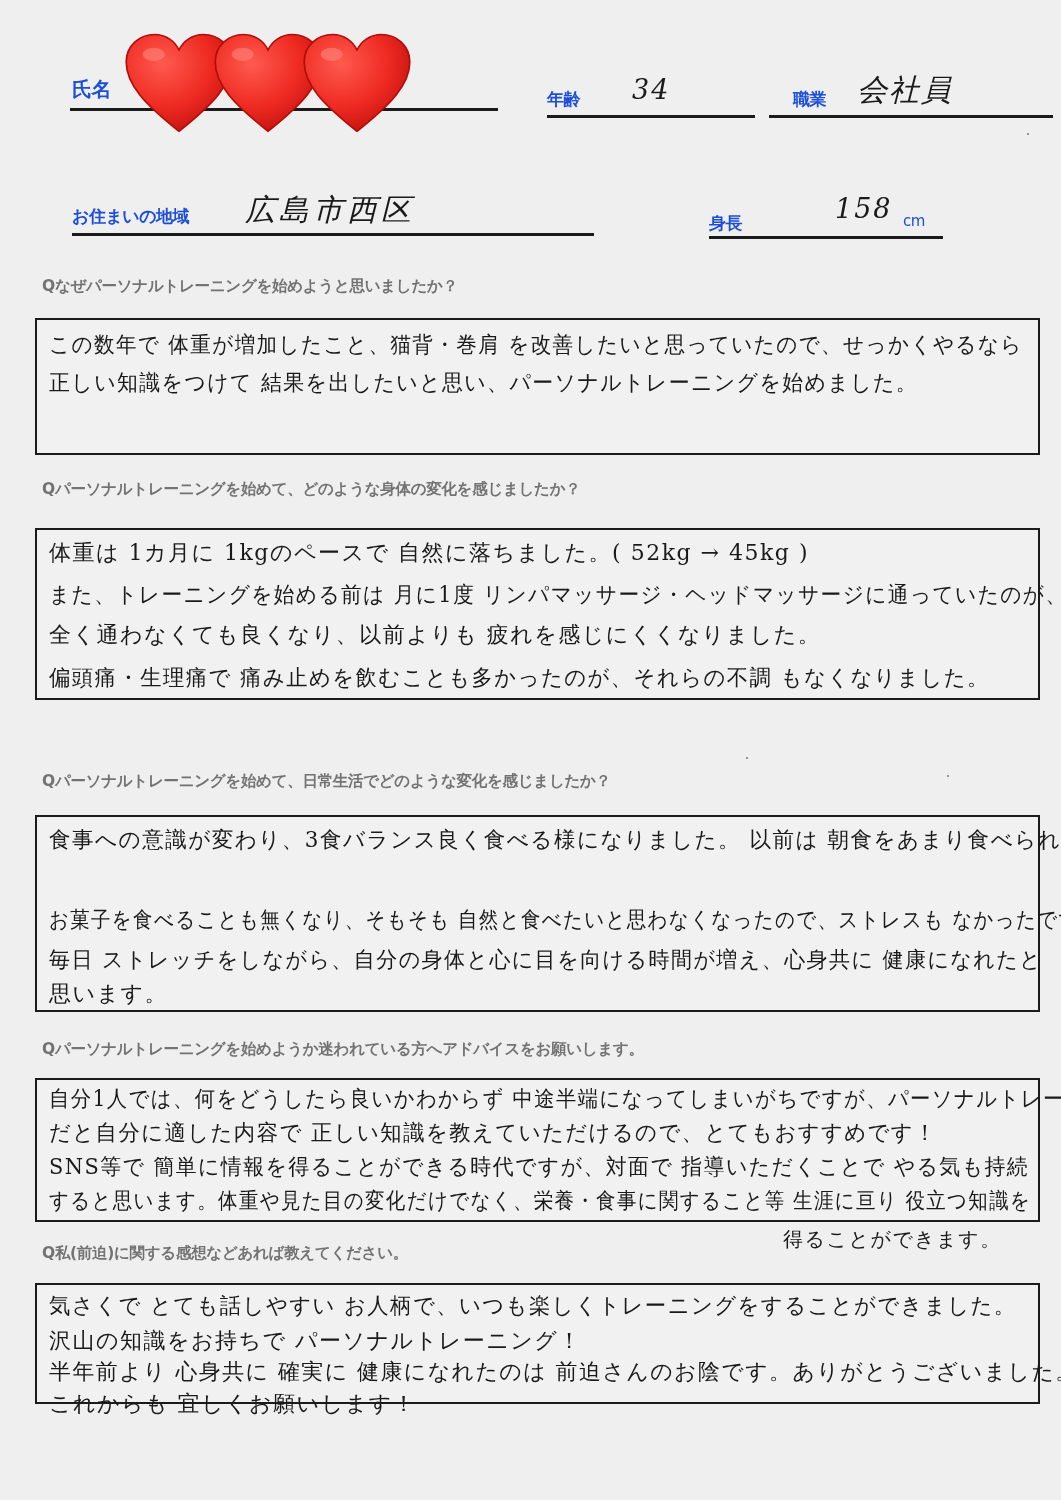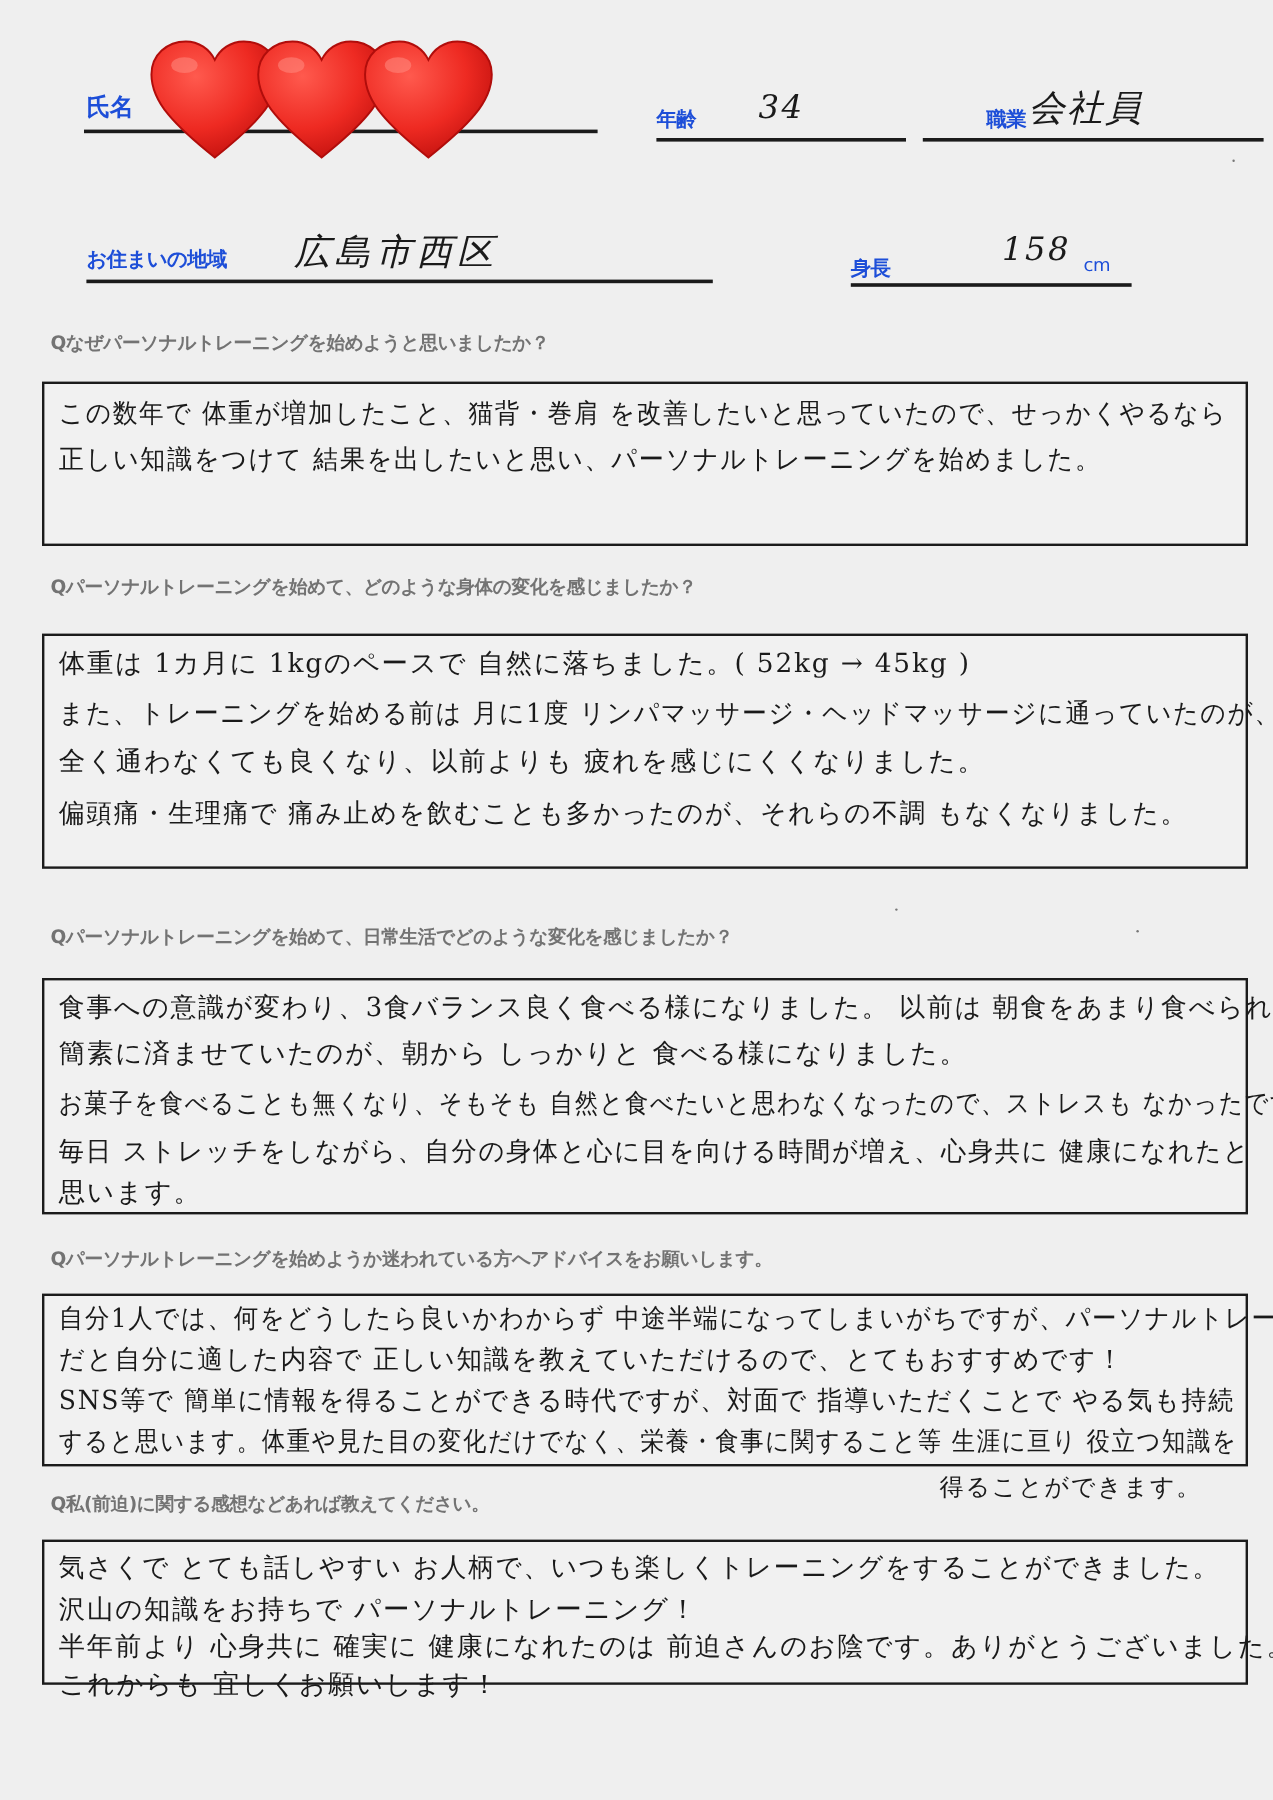--- a/index.html
+++ b/index.html
@@ -110,51 +110,50 @@
       </defs>
       <path d="M50 90 C20 66 2 48 2 27 C2 12 14 2 28 2 C38 2 46 8 50 16 C54 8 62 2 72 2 C86 2 98 12 98 27 C98 48 80 66 50 90 Z" fill="url(#hg3)" stroke="#b10d0b" stroke-width="1.5"></path>
       <ellipse cx="27" cy="20" rx="10" ry="6" fill="#ff8a80" opacity="0.55"></ellipse>
     </svg>
 </div>
 
 <div class="abs label" style="left:547px; top:88px;">年齢</div>
 <div class="abs hand" style="left:632px; top:74px; font-size:27px;">34</div>
 <div class="uline" style="left:547px; top:115px; width:208px;"></div>
 
-<div class="abs label" style="left:798px; top:88px;padding-left:24px;">職業</div>
+<div class="abs label" style="left:769px; top:88px;padding-left:24px;">職業</div>
 <div class="abs hand" style="left:857px; top:70px; font-size:30px;">会社員</div>
 <div class="uline" style="left:769px; top:115px; width:284px;"></div>
 
 <div class="abs label" style="left:72px; top:205px;">お住まいの地域</div>
 <div class="abs hand" style="left:245px; top:190px; font-size:30px; letter-spacing:4px;font-style:italic;">広島市西区</div>
 <div class="uline" style="left:72px; top:233px; width:522px;"></div>
 
 <div class="abs label" style="left:709px; top:212px;">身長</div>
 <div class="abs hand" style="left:835px; top:193px; font-size:27px;">158</div>
 <div class="abs label" style="left:903px; top:212px; font-size:15px; font-weight:normal;">cm</div>
 <div class="uline" style="left:709px; top:236px; width:234px;"></div>
 
 <div class="question" style="top:276px;">Qなぜパーソナルトレーニングを始めようと思いましたか？</div>
 <div class="box" style="top:318px; height:137px;">
   <div class="ans-line" style="top:10px; transform:scaleX(0.935);">この数年で 体重が増加したこと、猫背・巻肩 を改善したいと思っていたので、せっかくやるなら</div>
   <div class="ans-line" style="top:48px; transform:scaleX(0.95);">正しい知識をつけて 結果を出したいと思い、パーソナルトレーニングを始めました。</div>
 </div>
 
 <div class="question" style="top:479px;">Qパーソナルトレーニングを始めて、どのような身体の変化を感じましたか？</div>
-<div class="box" style="top:528px; height:196px;">
+<div class="box" style="top:528px; height:172px;">
   <div class="ans-line" style="top:8px;">体重は 1カ月に 1kgのペースで 自然に落ちました。( 52kg → 45kg )</div>
   <div class="ans-line" style="top:50px; transform:scaleX(0.94);">また、トレーニングを始める前は 月に1度 リンパマッサージ・ヘッドマッサージに通っていたのが、</div>
   <div class="ans-line" style="top:90px;">全く通わなくても良くなり、以前よりも 疲れを感じにくくなりました。</div>
   <div class="ans-line" style="top:133px; transform:scaleX(0.97);">偏頭痛・生理痛で 痛み止めを飲むことも多かったのが、それらの不調 もなくなりました。</div>
 </div>
 
 <div class="question" style="top:771px;">Qパーソナルトレーニングを始めて、日常生活でどのような変化を感じましたか？</div>
 <div class="box" style="top:815px; height:197px;">
   <div class="ans-line" style="top:8px; transform:scaleX(0.98);">食事への意識が変わり、3食バランス良く食べる様になりました。 以前は 朝食をあまり食べられず</div>
-  <div class="ans-line" style="top:46px;">簡素に済ませていたのが、朝から しっかりと 食べる様になりました。</div>
   <div class="ans-line" style="top:88px; transform:scaleX(0.885);">お菓子を食べることも無くなり、そもそも 自然と食べたいと思わなくなったので、ストレスも なかったです。</div>
   <div class="ans-line" style="top:128px; transform:scaleX(0.955);">毎日 ストレッチをしながら、自分の身体と心に目を向ける時間が増え、心身共に 健康になれたと</div>
   <div class="ans-line" style="top:162px;">思います。</div>
 </div>
 
 <div class="question" style="top:1039px;">Qパーソナルトレーニングを始めようか迷われている方へアドバイスをお願いします。</div>
 <div class="box" style="top:1078px; height:144px;">
   <div class="ans-line" style="top:4px; transform:scaleX(0.925);">自分1人では、何をどうしたら良いかわからず 中途半端になってしまいがちですが、パーソナルトレーニング</div>
   <div class="ans-line" style="top:38px; transform:scaleX(0.97);">だと自分に適した内容で 正しい知識を教えていただけるので、とてもおすすめです！</div>
   <div class="ans-line" style="top:72px; transform:scaleX(0.95);">SNS等で 簡単に情報を得ることができる時代ですが、対面で 指導いただくことで やる気も持続</div>

